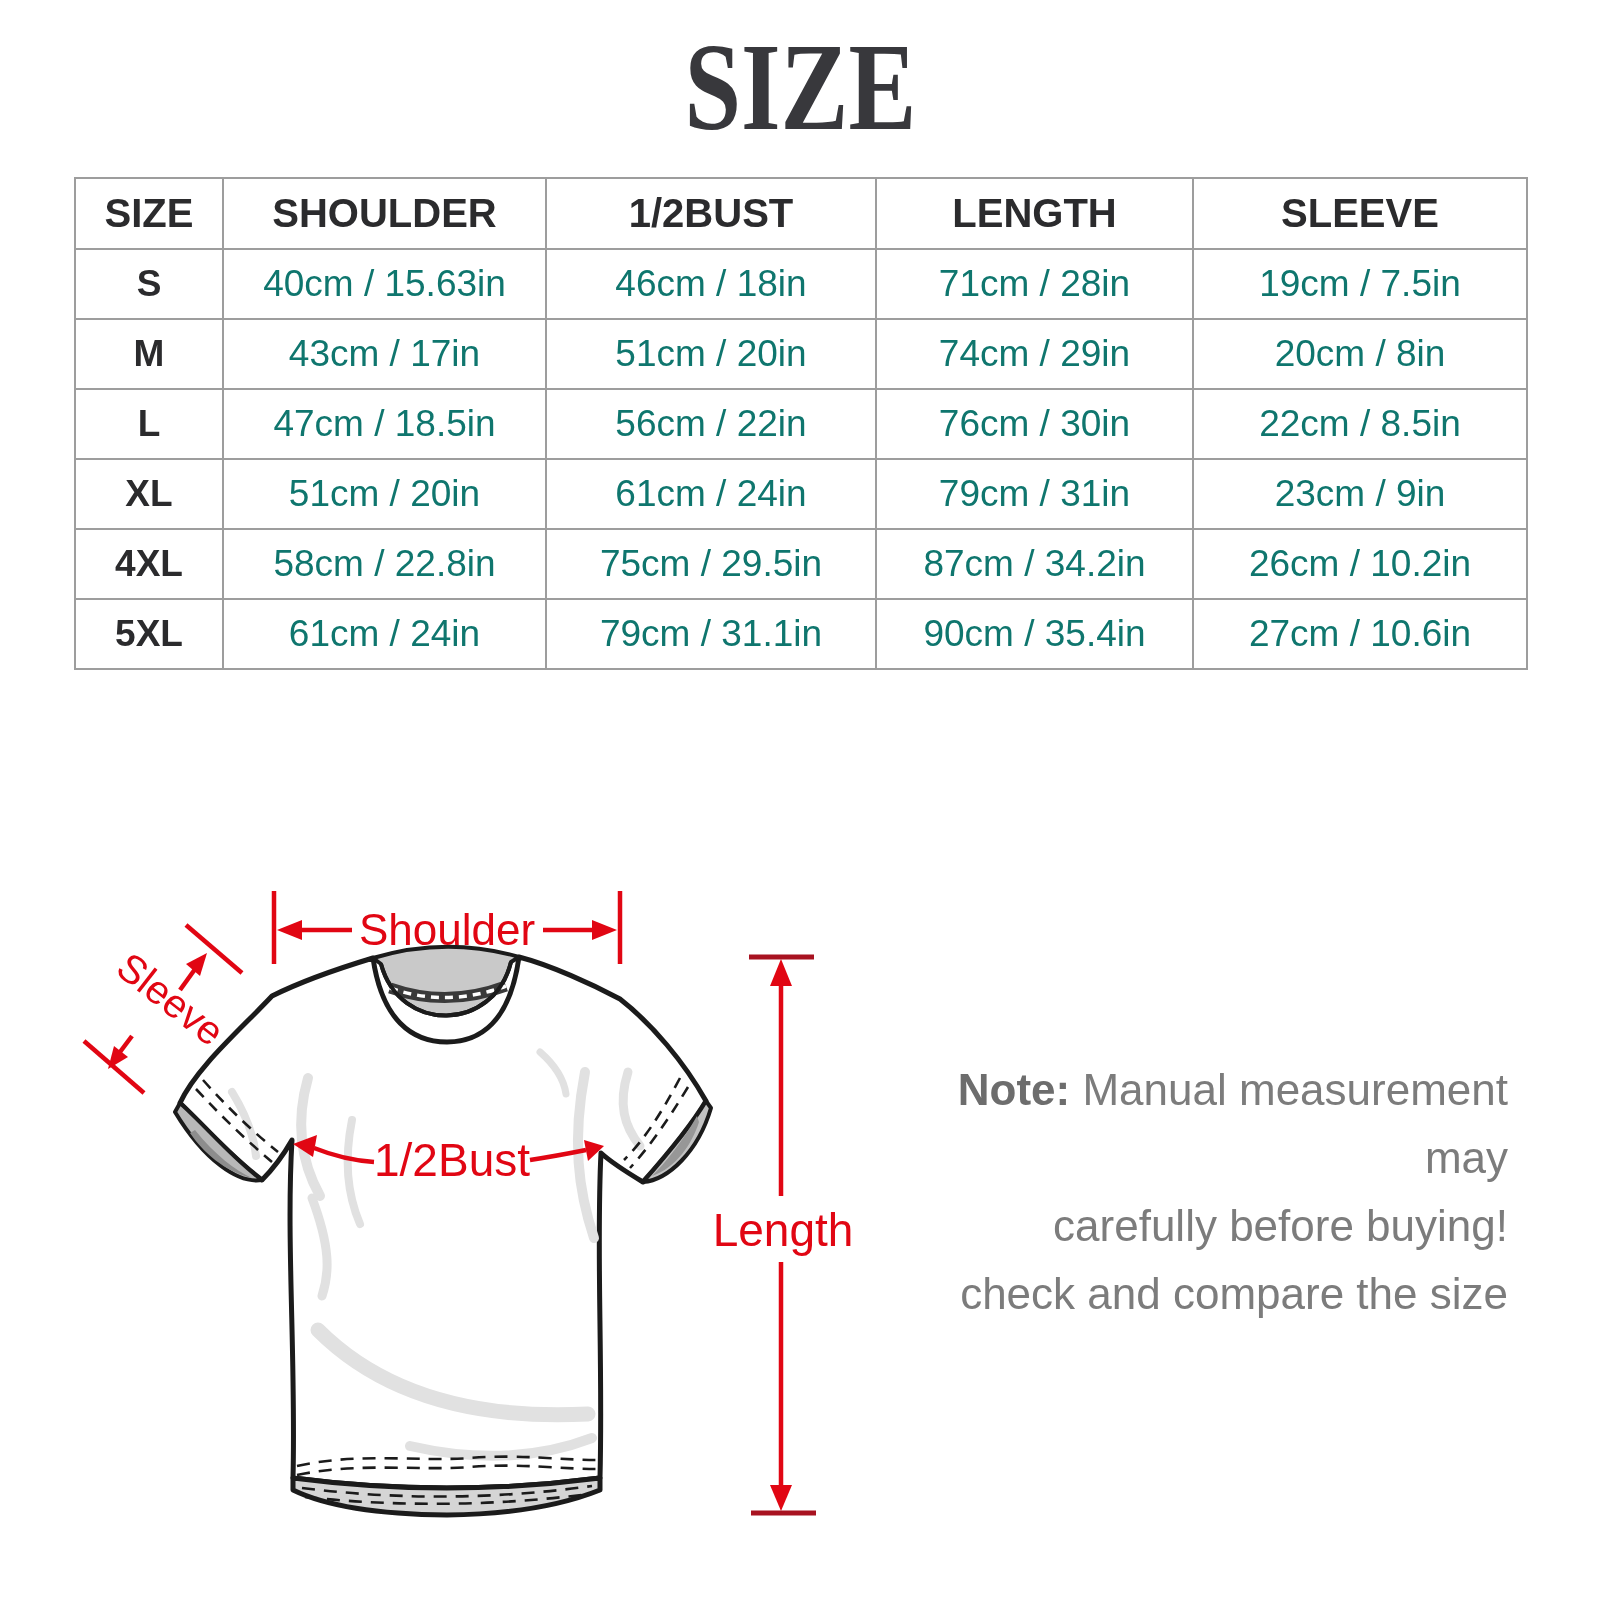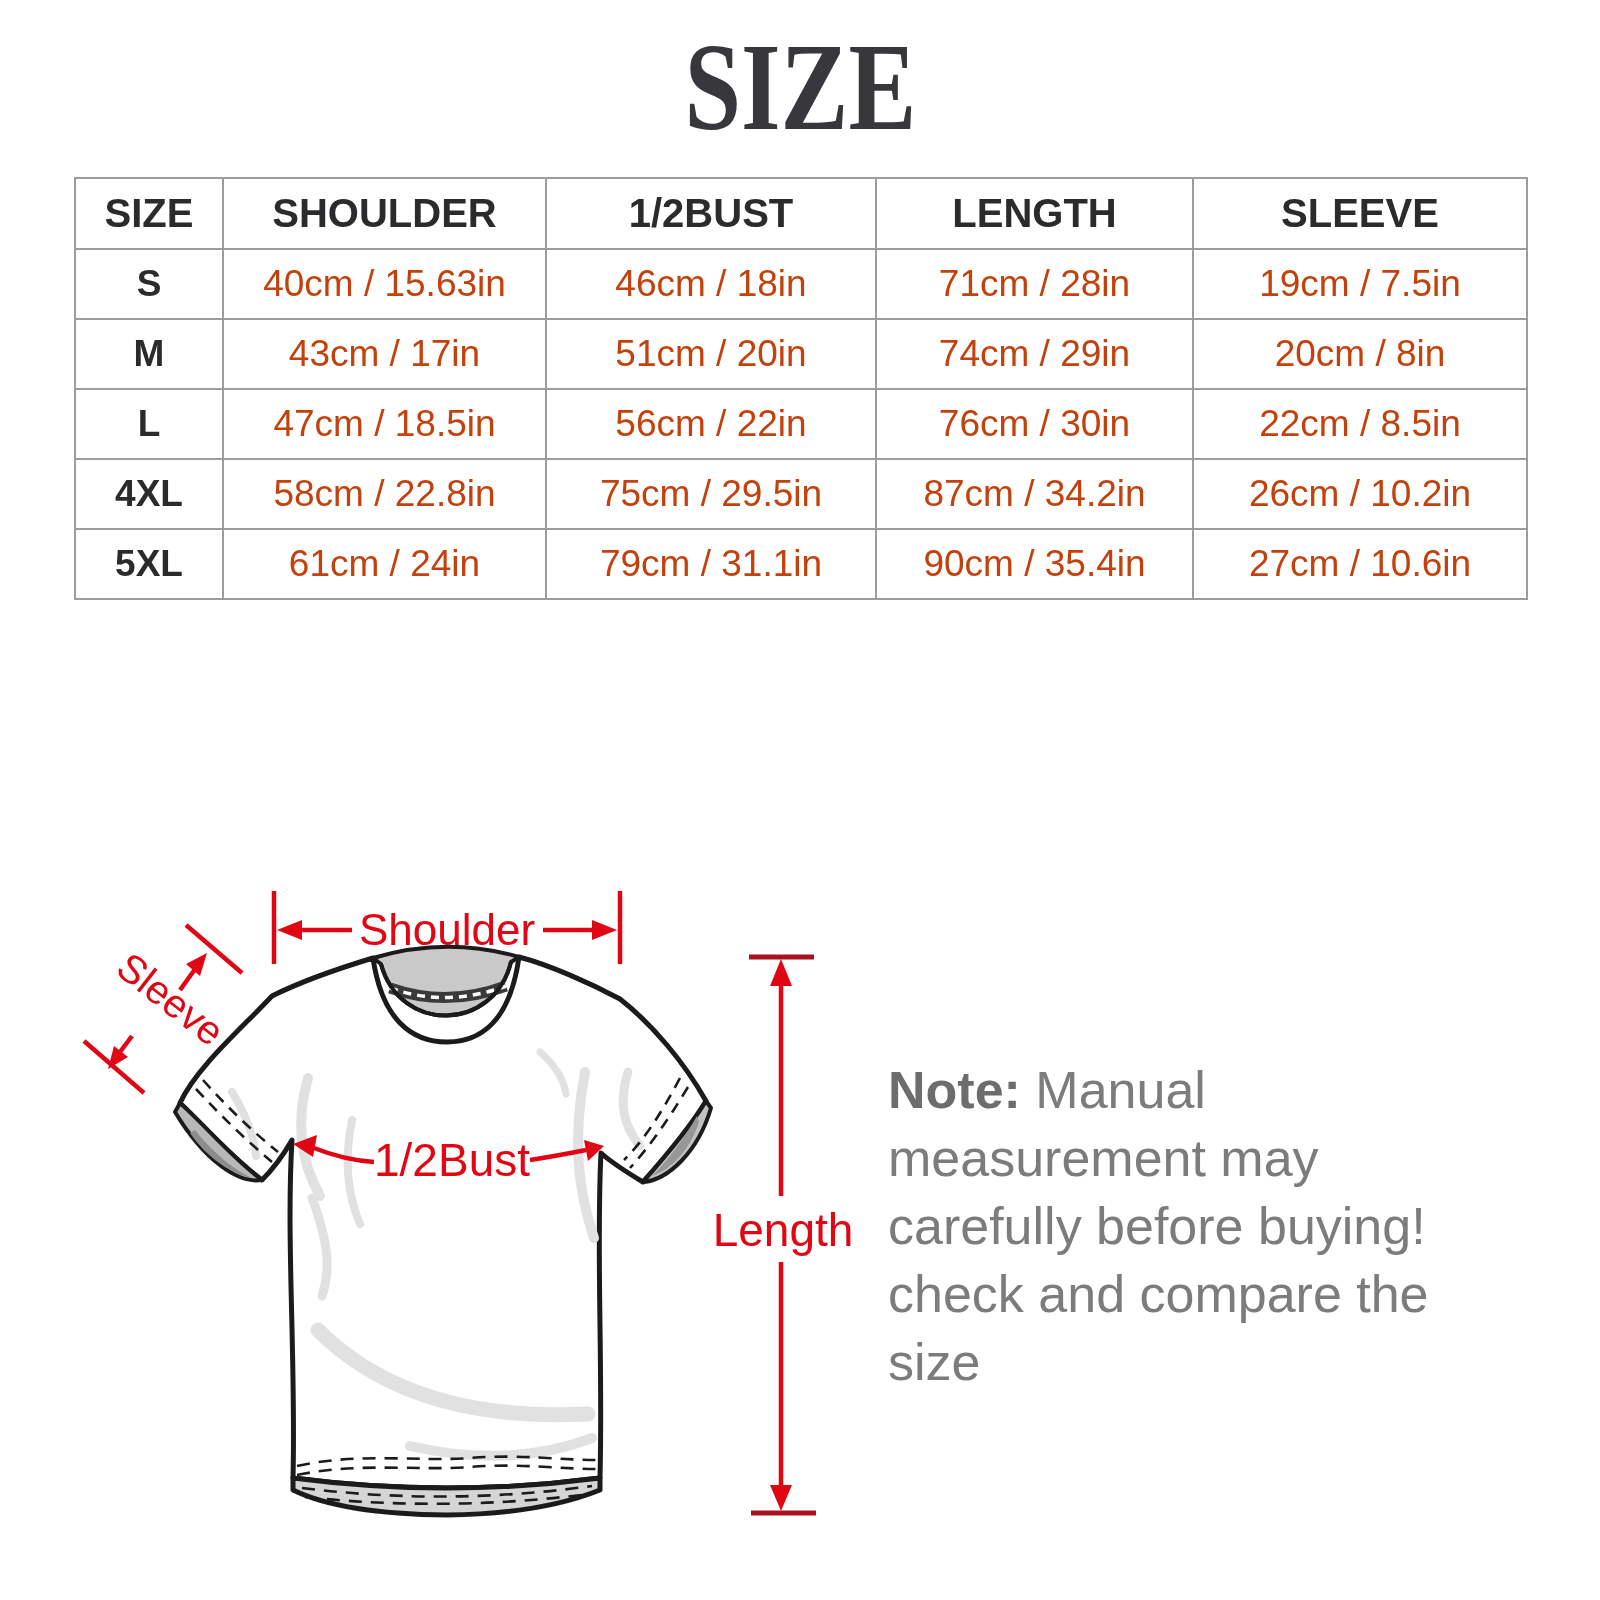--- a/index.html
+++ b/index.html
@@ -7,25 +7,25 @@
        font-family:"Liberation Sans",sans-serif;}
   .title-wrap{position:absolute;left:0;top:26px;width:1600px;text-align:center;}
   .title{display:inline-block;margin:0;font-family:"Liberation Serif",serif;
          font-weight:bold;font-size:124px;line-height:1.0;color:#38383c;
          transform:scaleX(.82);transform-origin:center;}
   table.size-table{position:absolute;left:74px;top:177px;width:1452px;
          border-collapse:collapse;table-layout:fixed;}
   table.size-table td,table.size-table th{border:2px solid #9d9d9d;
          text-align:center;vertical-align:middle;padding:0;}
   table.size-table th{height:69px;font-size:40px;font-weight:bold;color:#2b2b2d;}
-  table.size-table td{height:68px;font-size:37px;color:#c2410c;font-weight:normal;}
+  table.size-table td{height:68px;font-size:37px;color:#0f766e;font-weight:normal;}
   table.size-table td.size-col{font-weight:bold;color:#2b2b2d;}
   .diagram-svg{position:absolute;left:0;top:820px;width:1600px;height:780px;}
   .note{position:absolute;left:888px;top:1056px;width:620px;
-        font-size:52px;line-height:68px;color:#7c7c7c;}
+        font-size:44px;line-height:68px;color:#7c7c7c;text-align:right;}
   .note b{color:#6d6d6d;}
 </style>
 </head>
 <body>
 
 <div class="title-wrap">
   <h1 class="title">SIZE</h1>
 </div>
 
 <table class="size-table">
@@ -59,20 +59,27 @@
       <td>51cm / 20in</td>
       <td>74cm / 29in</td>
       <td>20cm / 8in</td>
     </tr>
     <tr>
       <td class="size-col">L</td>
       <td>47cm / 18.5in</td>
       <td>56cm / 22in</td>
       <td>76cm / 30in</td>
       <td>22cm / 8.5in</td>
+    </tr>
+    <tr>
+      <td class="size-col">XL</td>
+      <td>51cm / 20in</td>
+      <td>61cm / 24in</td>
+      <td>79cm / 31in</td>
+      <td>23cm / 9in</td>
     </tr>
     <tr>
       <td class="size-col">4XL</td>
       <td>58cm / 22.8in</td>
       <td>75cm / 29.5in</td>
       <td>87cm / 34.2in</td>
       <td>26cm / 10.2in</td>
     </tr>
     <tr>
       <td class="size-col">5XL</td>

